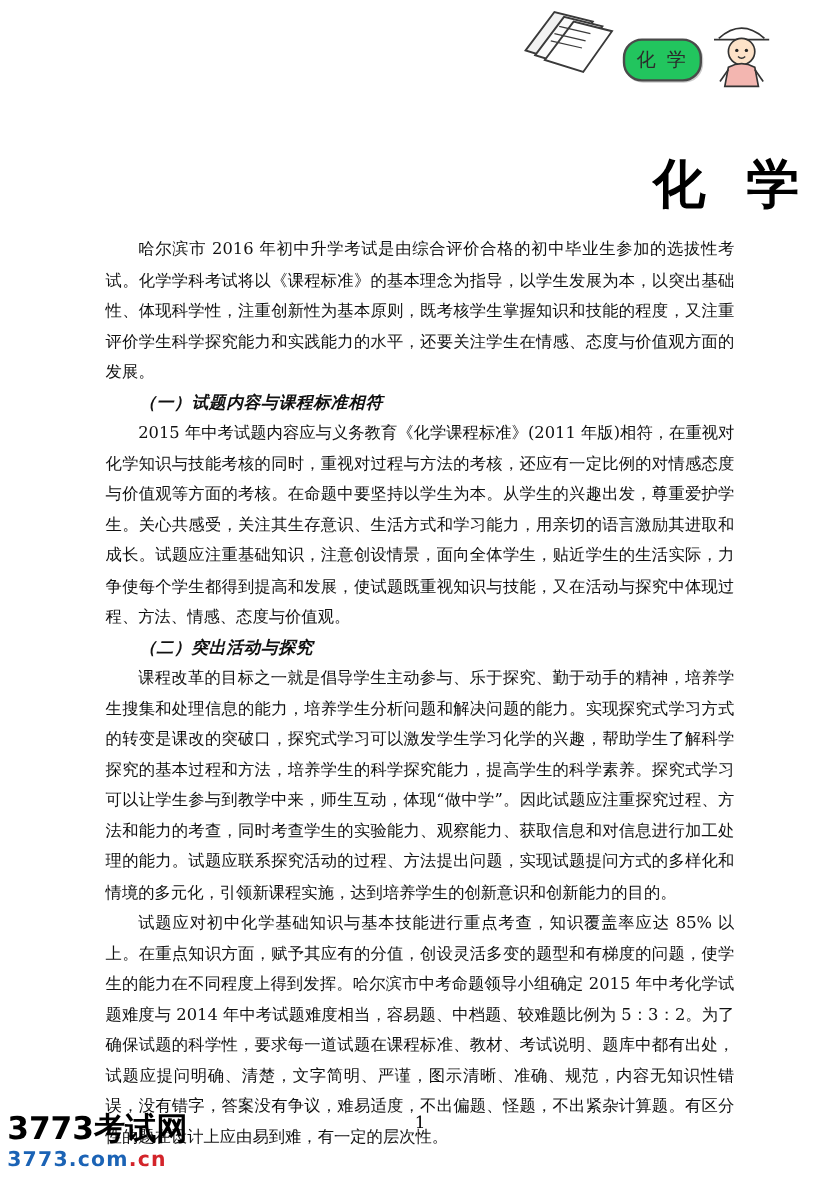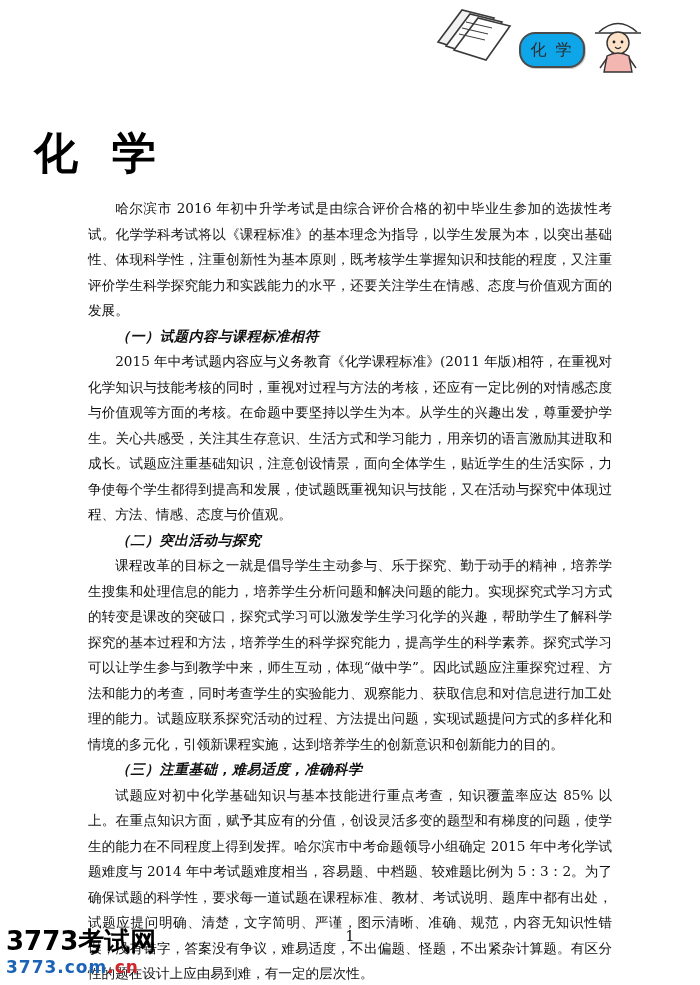--- a/index.html
+++ b/index.html
@@ -34,21 +34,21 @@
   }
 
   .subject-badge {
     position: absolute;
     left: 519px;
     top: 28px;
     width: 62px;
     height: 32px;
     border: 2px solid #4a4a4a;
     border-radius: 16px;
-    background: #0ea5e9;
+    background: #22c55e;
     display: flex;
     align-items: center;
     justify-content: center;
     font-family: "DejaVu Sans", "Liberation Sans", sans-serif;
     font-size: 16px;
     letter-spacing: 2px;
     color: #2b2b2b;
     box-shadow: 1px 1px 0 #cccccc;
   }
 
@@ -59,21 +59,21 @@
     width: 64px;
     height: 62px;
   }
 
   
   .page-title {
     position: absolute;
     top: 124px;
     left: 0;
     width: 700px;
-    text-align: left;
+    text-align: right;
     font-family: "DejaVu Sans", "Liberation Sans", sans-serif;
     font-weight: bold;
     font-size: 44px;
     letter-spacing: 34px;
     text-indent: 34px;
     color: #000000;
   }
 
   
   .content {
@@ -184,21 +184,20 @@
 </div>
 
 <div class="page-title">化学</div>
 
 <div class="content">
   <p class="para">哈尔滨市 2016 年初中升学考试是由综合评价合格的初中毕业生参加的选拔性考试。化学学科考试将以《课程标准》的基本理念为指导，以学生发展为本，以突出基础性、体现科学性，注重创新性为基本原则，既考核学生掌握知识和技能的程度，又注重评价学生科学探究能力和实践能力的水平，还要关注学生在情感、态度与价值观方面的发展。</p>
   <p class="heading-2">（一）试题内容与课程标准相符</p>
   <p class="para">2015 年中考试题内容应与义务教育《化学课程标准》(2011 年版)相符，在重视对化学知识与技能考核的同时，重视对过程与方法的考核，还应有一定比例的对情感态度与价值观等方面的考核。在命题中要坚持以学生为本。从学生的兴趣出发，尊重爱护学生。关心共感受，关注其生存意识、生活方式和学习能力，用亲切的语言激励其进取和成长。试题应注重基础知识，注意创设情景，面向全体学生，贴近学生的生活实际，力争使每个学生都得到提高和发展，使试题既重视知识与技能，又在活动与探究中体现过程、方法、情感、态度与价值观。</p>
   <p class="heading-2">（二）突出活动与探究</p>
   <p class="para">课程改革的目标之一就是倡导学生主动参与、乐于探究、勤于动手的精神，培养学生搜集和处理信息的能力，培养学生分析问题和解决问题的能力。实现探究式学习方式的转变是课改的突破口，探究式学习可以激发学生学习化学的兴趣，帮助学生了解科学探究的基本过程和方法，培养学生的科学探究能力，提高学生的科学素养。探究式学习可以让学生参与到教学中来，师生互动，体现“做中学”。因此试题应注重探究过程、方法和能力的考查，同时考查学生的实验能力、观察能力、获取信息和对信息进行加工处理的能力。试题应联系探究活动的过程、方法提出问题，实现试题提问方式的多样化和情境的多元化，引领新课程实施，达到培养学生的创新意识和创新能力的目的。</p>
-  <p class="heading-2">（三）注重基础，难易适度，准确科学</p>
   <p class="para">试题应对初中化学基础知识与基本技能进行重点考查，知识覆盖率应达 85% 以上。在重点知识方面，赋予其应有的分值，创设灵活多变的题型和有梯度的问题，使学生的能力在不同程度上得到发挥。哈尔滨市中考命题领导小组确定 2015 年中考化学试题难度与 2014 年中考试题难度相当，容易题、中档题、较难题比例为 5：3：2。为了确保试题的科学性，要求每一道试题在课程标准、教材、考试说明、题库中都有出处，试题应提问明确、清楚，文字简明、严谨，图示清晰、准确、规范，内容无知识性错误，没有错字，答案没有争议，难易适度，不出偏题、怪题，不出紧杂计算题。有区分性的题在设计上应由易到难，有一定的层次性。</p>
 
 </div>
 
 <div class="page-number">1</div>
 
 <div class="watermark">
   <div class="watermark-main">3773考试网</div>
   <div class="watermark-sub">
     <span class="blue">3773.com</span><span class="red">.cn</span>

